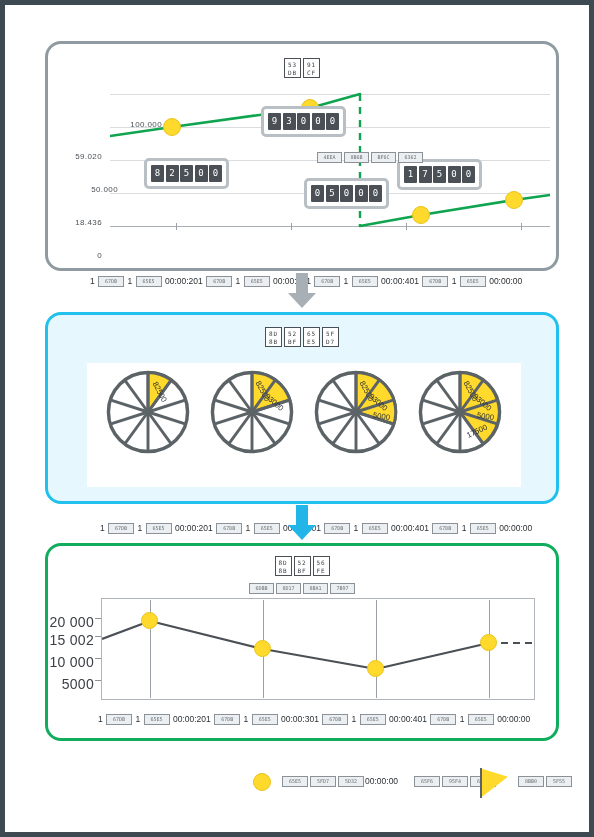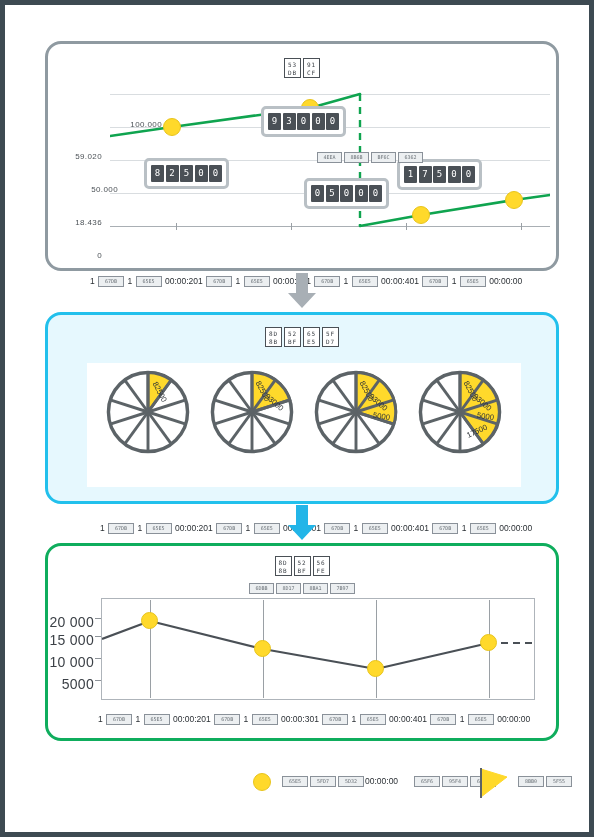--- a/index.html
+++ b/index.html
@@ -399,21 +399,21 @@
   <div class="panel" id="panel-bot">
     <div id="bot-title">
       <span class="tofu tofu-t"><i>8D</i><i>8B</i></span><span class="tofu tofu-t"><i>52</i><i>BF</i></span><span class="tofu tofu-t"><i>56</i><i>FE</i></span>
     </div>
 
     <div id="bot-sub">
       <span class="tofu tofu-xs">6DBB</span><span class="tofu tofu-xs">8D17</span><span class="tofu tofu-xs">8BA1</span><span class="tofu tofu-xs">7B97</span>
     </div>
 
     <div class="bylab" style="left:0px;top:68px;">20 000</div>
-    <div class="bylab" style="left:0px;top:86px;">15 000</div>
+    <div class="bylab" style="left:0px;top:86px;">15 002</div>
     <div class="bylab" style="left:0px;top:108px;">10 000</div>
     <div class="bylab" style="left:0px;top:130px;">5000</div>
 
     <div class="bytick" style="left:47px;top:72px;"></div>
     <div class="bytick" style="left:47px;top:90px;"></div>
     <div class="bytick" style="left:47px;top:112px;"></div>
     <div class="bytick" style="left:47px;top:134px;"></div>
 
     <div id="bot-plot">
       <div class="bgrid" style="left:48px;"></div>

